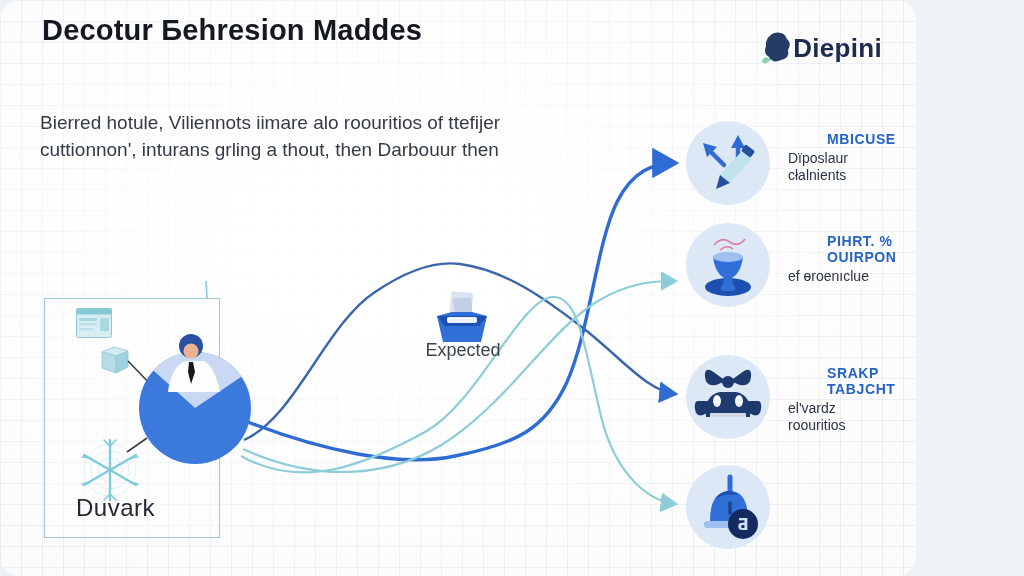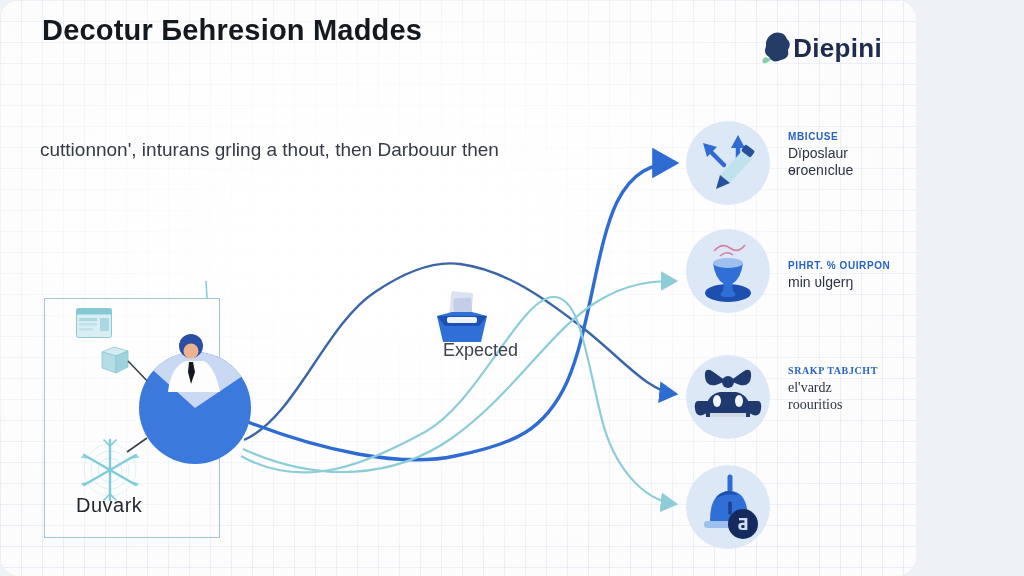--- a/index.html
+++ b/index.html
@@ -13,42 +13,42 @@
   .abs{position:absolute;}
 
   .title{left:42px;top:14px;font-size:29px;font-weight:800;color:#14181f;letter-spacing:.2px;}
   .subtitle{left:42px;top:52px;font-size:25px;font-weight:800;color:#2a6fd4;letter-spacing:1px;}
   .intro{left:40px;top:110px;width:520px;font-size:19px;line-height:1.42;color:#343b46;}
 
   .logo{right:34px;top:30px;display:flex;align-items:center;}
   .logo-text{font-size:26px;font-weight:700;color:#1d2b4f;letter-spacing:.3px;}
 
   .src-box{left:44px;top:298px;width:174px;height:238px;border:1.5px solid #9fc6d8;background:rgba(255,255,255,.25);}
-  .src-label{left:76px;top:494px;font-size:20px;color:#23292f;letter-spacing:.5px;}
-
-  .mid-label{left:408px;top:340px;width:110px;text-align:right;font-size:18px;color:#3c434d;}
+  .src-label{left:76px;top:494px;font-size:24px;color:#23292f;letter-spacing:.5px;}
+
+  .mid-label{left:408px;top:340px;width:110px;text-align:center;font-size:18px;color:#3c434d;}
 
   .item{position:absolute;left:686px;display:flex;align-items:flex-start;}
   .bubble{width:84px;height:84px;border-radius:50%;background:#dde8f7;flex:0 0 auto;display:flex;align-items:center;justify-content:center;}
   .item-text{margin-left:18px;padding-top:10px;}
-  .item-head{font-size:10px;font-weight:800;color:#2563c4;letter-spacing:.6px;margin-bottom:3px;}
+  .item-head{font-size:14px;font-weight:800;color:#2563c4;letter-spacing:.6px;margin-bottom:3px;margin-left:39px;}
   .item-line{font-size:14px;color:#2b3442;line-height:1.22;}
 
   svg{display:block;}
   .overlay{position:absolute;left:0;top:0;pointer-events:none;}
 </style>
 </head>
 <body>
 
 <div class="stage">
   <div class="grid-fade"></div>
 
   <div class="abs title">Decotur Бehresion Maddes</div>
   <div class="abs intro">
-    <br>
+    <span>Bierred hotule, Viliennots iimare alo roouritios of ttefijer</span><br>
     <span>cuttionnon', inturans grling a thout, then Darbouur then</span><br>
   </div>
 
   <div class="abs logo">
     <span>
       <svg width="34" height="36" viewBox="0 0 34 36">
         <path d="M6 27 Q2 30 4 33 Q9 34 12 29 Z" fill="#86cfa8"></path>
         <path d="M15 3 Q25 1 28 9 Q33 13 29 20 Q31 28 22 30 Q14 34 10 27 Q4 24 7 16 Q6 7 15 3 Z" fill="#253d66"></path>
       </svg>
     </span>
@@ -158,43 +158,43 @@
         <path d="M52,14 L59,27 L45,27 Z" fill="#2e6bd3"></path>
         <path d="M17,22 L31,26 L21,36 Z" fill="#2e6bd3"></path>
         <polygon points="56,30 66,38 44,62 34,54" fill="#bfe3ec"></polygon>
         <polygon points="34,54 44,62 30,68" fill="#24509c"></polygon>
         <rect x="56" y="26" width="12" height="8" rx="2" transform="rotate(38 62 30)" fill="#24509c"></rect>
       </svg>
     </div>
     <div class="item-text">
       <div class="item-head">MBICUSE</div>
       <div class="item-line">Dïposlaur</div>
-      <div class="item-line">ɵroenıclue</div>
-    </div>
-  </div>
-
-  <div class="item" style="top:229px;align-items:center;">
+      <div class="item-line">cłalnients</div>
+    </div>
+  </div>
+
+  <div class="item" style="top:223px;">
     <div class="bubble">
       <svg width="84" height="84" viewBox="0 0 84 84">
         <g stroke="#d77f9e" stroke-width="1.6" fill="none">
           <path d="M28,22 q8,-9 16,-3 q8,6 15,-3"></path>
           <path d="M34,27 q7,-6 13,-1"></path>
         </g>
         <ellipse cx="42" cy="64" rx="23" ry="9" fill="#1d4fb0"></ellipse>
         <path d="M27,34 Q29,50 38,55 L37,62 Q30,68 42,68 Q54,68 47,62 L46,55 Q55,50 57,34 Z" fill="#2f6fd6"></path>
         <ellipse cx="42" cy="34" rx="15" ry="5" fill="#9fc0ee"></ellipse>
       </svg>
     </div>
     <div class="item-text">
       <div class="item-head">PIHRT. % OUIRPON</div>
-      <div class="item-line">min ʋlgerŋ</div>
-    </div>
-  </div>
-
-  <div class="item" style="top:355px;font-family:Liberation Serif, serif;">
+      <div class="item-line">ef ɵroenıclue</div>
+    </div>
+  </div>
+
+  <div class="item" style="top:355px;">
     <div class="bubble">
       <svg width="84" height="84" viewBox="0 0 84 84">
         <g fill="#1e3a6e">
           <path d="M40,26 L26,16 Q18,12 19,22 Q20,32 30,30 Z"></path>
           <path d="M44,26 L58,16 Q66,12 65,22 Q64,32 54,30 Z"></path>
           <circle cx="42" cy="27" r="6"></circle>
           <path d="M20,62 Q18,40 34,37 L50,37 Q66,40 64,62 Z"></path>
           <path d="M12,46 Q8,46 9,54 Q10,62 17,60 L24,56 L22,46 Z"></path>
           <path d="M72,46 Q76,46 75,54 Q74,62 67,60 L60,56 L62,46 Z"></path>
         </g>

